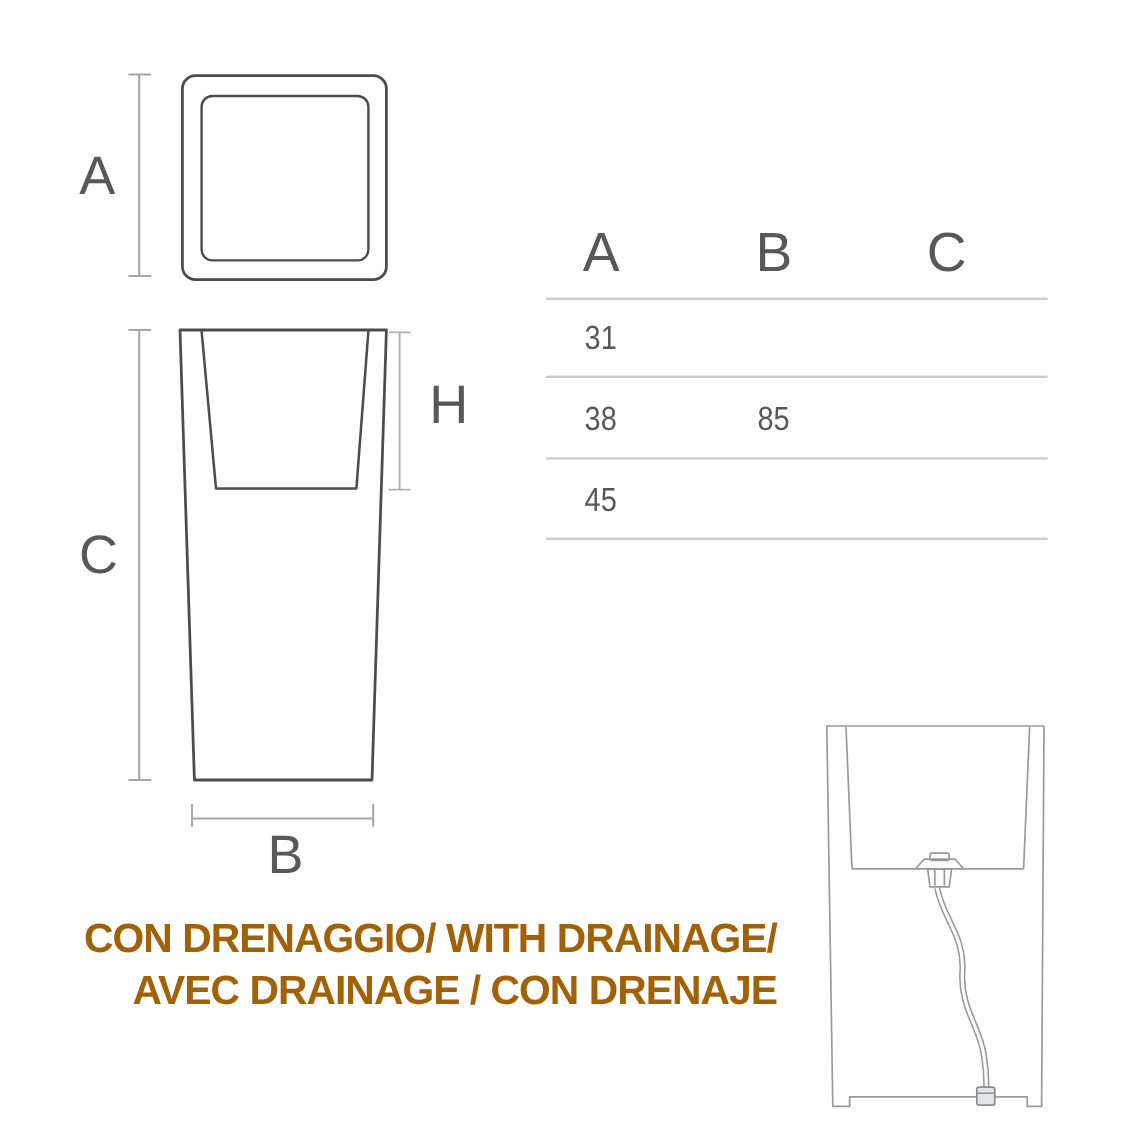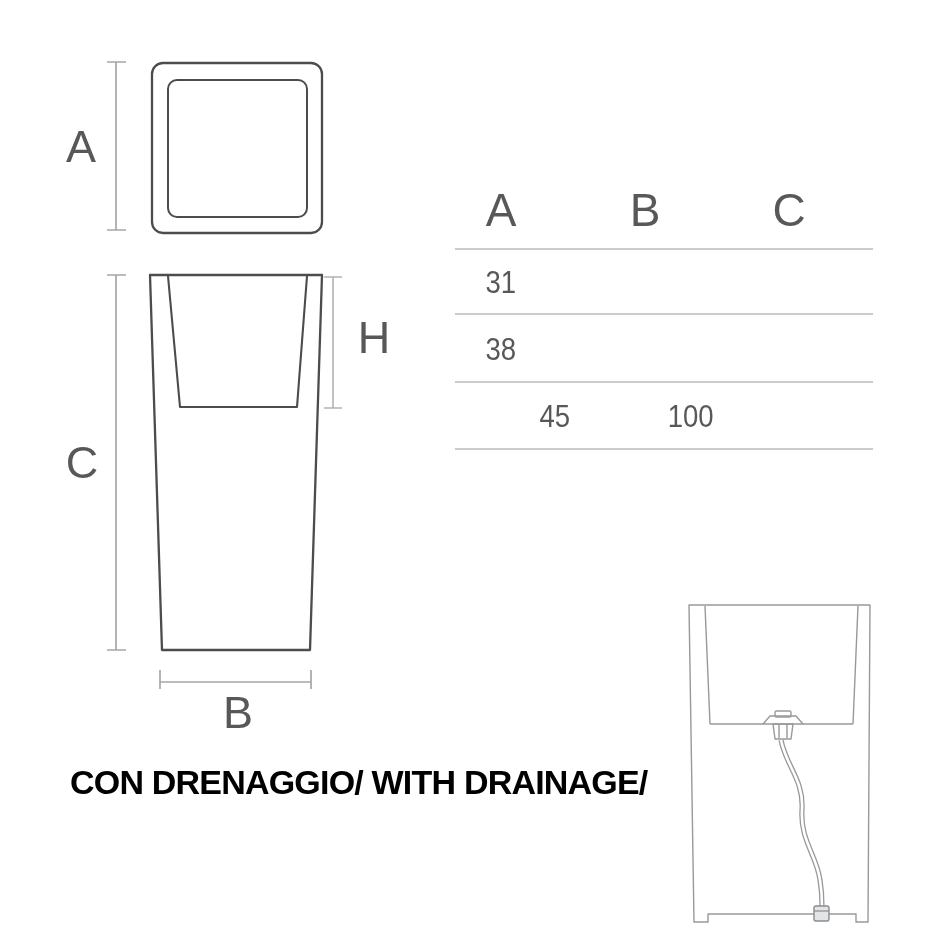--- a/index.html
+++ b/index.html
@@ -49,25 +49,25 @@
     grid-template-columns: 144px 144px 144px;
     text-align: center;
   }
   .size-table .thead-row {
     top: 0;
     height: 48px;
     line-height: 48px;
     font-size: 46px;
   }
   .size-table .data-row {
-    font-size: 32px;
+    font-size: 28px;
   }
   .size-table .row-1 { top: 66px;  height: 60px; line-height: 60px; }
   .size-table .row-2 { top: 132px; height: 62px; line-height: 62px; }
-  .size-table .row-3 { top: 199px; height: 63px; line-height: 63px; text-align: right; }
+  .size-table .row-3 { top: 199px; height: 63px; line-height: 63px; }
   .size-table .cell span {
     display: inline-block;
     transform: scaleX(0.86);
     transform-origin: center;
   }
   .size-table .rule {
     position: absolute;
     left: 26px;
     width: 418px;
     height: 0;
@@ -79,21 +79,21 @@
   .size-table .rule-4 { top: 262px; }
   
   .caption {
     position: absolute;
     left: 70px;
     top: 760px;
     font-size: 34px;
     font-weight: 700;
     letter-spacing: -0.8px;
     line-height: 44px;
-    color: #000000;
+    color: #a16207;
     white-space: nowrap;
     text-align: right;
   }
 </style>
 </head>
 <body>
 
 <div class="canvas">
 
   <svg class="lineart" viewBox="0 0 950 950" xmlns="http://www.w3.org/2000/svg">
@@ -160,29 +160,30 @@
     <div class="rule rule-1"></div>
 
     <div class="trow data-row row-1">
       <div class="cell"><span>31</span></div>
     </div>
 
     <div class="rule rule-2"></div>
 
     <div class="trow data-row row-2">
       <div class="cell"><span>38</span></div>
+      <div class="cell"><span>85</span></div>
     </div>
 
     <div class="rule rule-3"></div>
 
     <div class="trow data-row row-3">
       <div class="cell"><span>45</span></div>
-      <div class="cell"><span>100</span></div>
     </div>
 
     <div class="rule rule-4"></div>
   </div>
 
   <div class="caption">
     <div>CON DRENAGGIO/ WITH DRAINAGE/</div>
+    <div>AVEC DRAINAGE / CON DRENAJE</div>
   </div>
 
 </div>
 
 </body></html>

